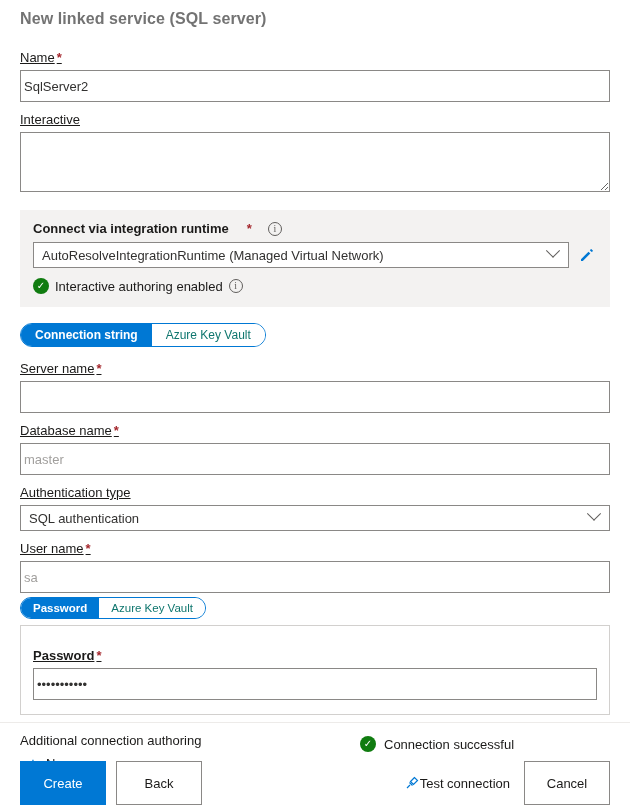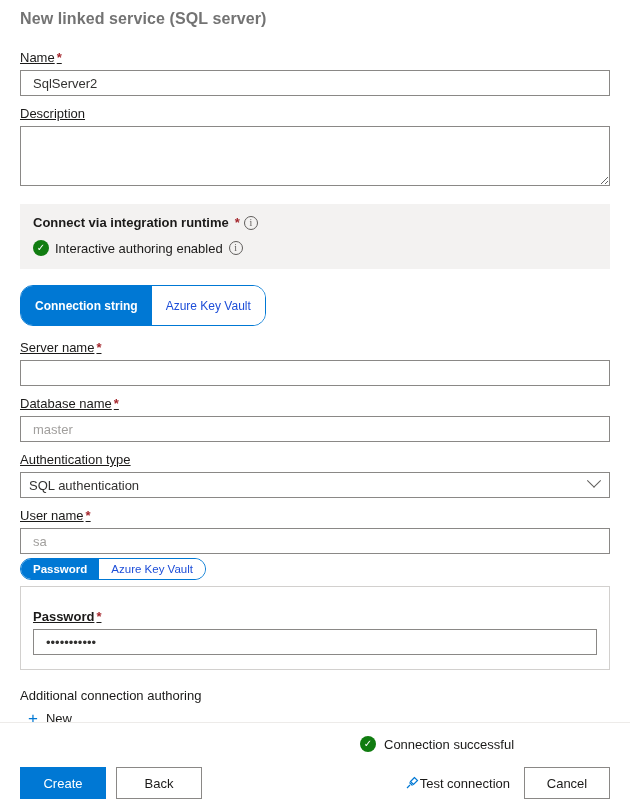--- a/index.html
+++ b/index.html
@@ -27,27 +27,27 @@
   }
   .field-label {
     font-size: 13px;
     color: #1b1a19;
     margin: 10px 0 5px 0;
     text-decoration: underline;
   }
   .req { color: #a4262c; font-weight: 600; margin-left: 2px; }
   .text-input {
     width: 100%;
-    height: 26px;
+    height: 32px;
     border: 1px solid #8a8886;
     background: #ffffff;
     font-size: 13px;
     font-family: "Liberation Sans", sans-serif;
     color: #323130;
-    padding: 2px 12px;
+    padding: 2px 3px;
     outline: none;
   }
   .text-input::placeholder { color: #a19f9d; }
   textarea.text-input {
     height: 60px;
     resize: vertical;
     padding: 5px 8px;
   }
   
   .ir-block {
@@ -55,21 +55,21 @@
     border: 1px solid #f3f2f1;
     padding: 10px 12px 12px 12px;
     margin-top: 14px;
   }
   .ir-label {
     font-size: 13px;
     font-weight: 600;
     color: #1b1a19;
     display: flex;
     align-items: center;
-    gap: 4px;
+    gap: 16px;
     margin-bottom: 6px;
   }
   .info-icon {
     display: inline-block;
     width: 14px; height: 14px;
     border: 1px solid #605e5c;
     border-radius: 50%;
     color: #605e5c;
     font-size: 10px;
     line-height: 12px;
@@ -121,29 +121,29 @@
     text-align: center;
     flex: none;
   }
   
   .pill-group {
     display: inline-flex;
     border: 1px solid #0078d4;
     border-radius: 13px;
     overflow: hidden;
     margin: 16px 0 4px 0;
-    height: 41px;
+    height: 24px;
     background: #ffffff;
   }
   .pill {
     font-size: 12px;
     padding: 0 14px;
     display: flex;
     align-items: center;
-    color: #1d4ed8;
+    color: #0f766e;
     background: #ffffff;
     white-space: nowrap;
   }
   .pill.active {
     background: #0078d4;
     color: #ffffff;
     font-weight: 600;
   }
   .pill-group.small { height: 22px; margin: 4px 0 0 0; }
   .pill-group.small .pill { font-size: 11.5px; padding: 0 12px; }
@@ -197,21 +197,21 @@
   .footer {
     position: absolute;
     left: 0; right: 0;
     top: 760px;
     height: 46px;
     display: flex;
     align-items: center;
     padding: 0 20px;
   }
   .btn {
-    height: 32px;
+    height: 44px;
     min-width: 86px;
     font-size: 13px;
     display: inline-flex;
     align-items: center;
     justify-content: center;
     border: 1px solid #8a8886;
     background: #ffffff;
     color: #1b1a19;
     font-family: "Liberation Sans", sans-serif;
   }
@@ -247,29 +247,40 @@
 
   <div class="body">
 
     
     <div class="field-label">
       <span>Name</span><span class="req">*</span>
     </div>
     <input class="text-input" type="text" value="SqlServer2" style="">
 
     
-    <div class="field-label">Description</div>
+    <div class="field-label">Interactive</div>
     <textarea class="text-input" style=""></textarea>
 
     
     <div class="ir-block">
       <div class="ir-label">
         <span>Connect via integration runtime</span>
           <span class="req">*</span>
         <span class="info-icon">i</span>
+      </div>
+      <div class="ir-row">
+        <div class="select-box">
+          <span class="val">AutoResolveIntegrationRuntime (Managed Virtual Network)</span>
+          <span class="chev"></span>
+        </div>
+        <span class="pencil-btn">
+          <svg width="16" height="16" viewBox="0 0 16 16" fill="none" aria-hidden="true">
+            <path d="M2 12.2V14h1.8l7.5-7.5-1.8-1.8L2 12.2zM13.8 4.2c.2-.2.2-.5 0-.7l-1.3-1.3a.5.5 0 0 0-.7 0l-1 1 1.8 1.8 1.2-.8z" fill="#0078d4"></path>
+          </svg>
+        </span>
       </div>
       <div class="auth-enabled">
         <span class="check-circle">✓</span>
         <span>Interactive authoring enabled</span>
         <span class="info-icon">i</span>
       </div>
     </div>
 
     
     <div class="pill-group">

